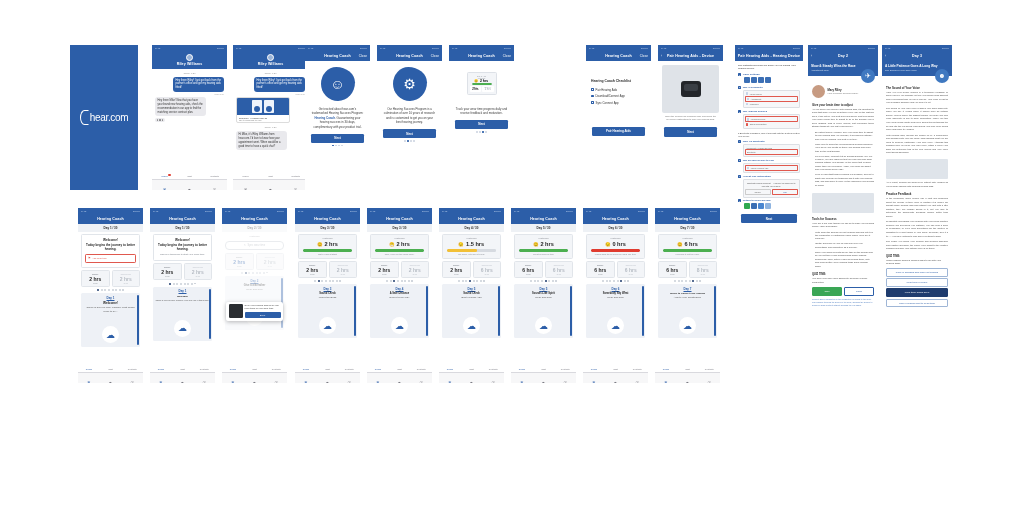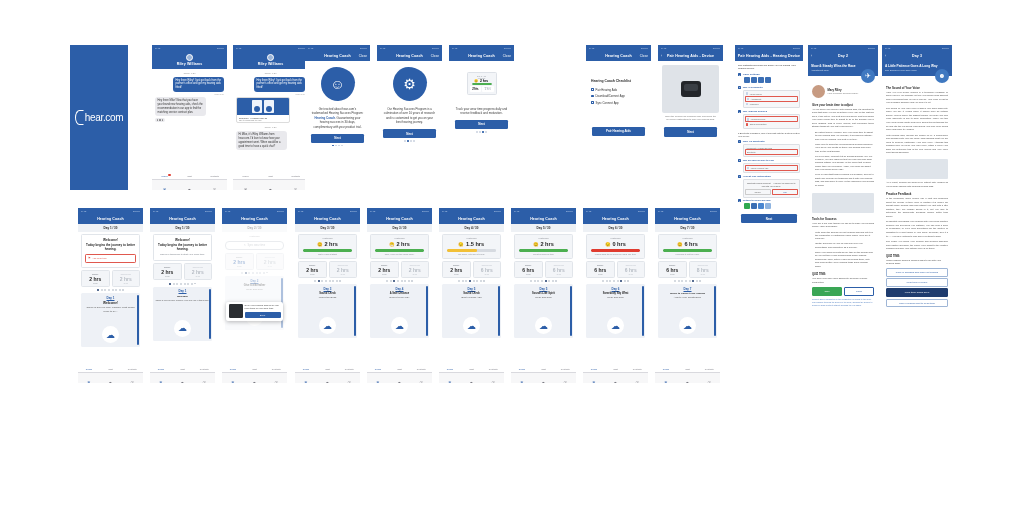--- a/index.html
+++ b/index.html
@@ -220,21 +220,21 @@
   .qopt { margin: 0 4px 1.6px; text-align: center; font-size: 2.3px; padding: 1.8px 1px;
      border: .5px solid #9fb6d6; border-radius: 1px; color: #2C5EA8; line-height: 1.35; }
   .qopt.sel { background: #1f3c6e; border-color: #1f3c6e; color: #fff; }
   .q-exp { font-size: 2.1px; color: #4a7bbf; line-height: 1.5; padding: 2px 4px; }
 </style>
 </head>
 <body>
 
 <div class="board">
 
-  <div class="phone splash" style="left:70px; top:45px; width:58px; height:145px;justify-content:center;">
+  <div class="phone splash" style="left:70px; top:45px; width:68px; height:145px;justify-content:center;">
     <div class="logo-wrap">
       <span class="logo-arc"></span>
       <span class="logo-txt">hear.com</span>
     </div>
   </div>
 
   <div class="phone" style="left:152px; top:45px; width:75px; height:145px;">
     <div class="statusbar">
       <span class="sb-l">9:41</span>
       <span class="sb-r">100%</span>

